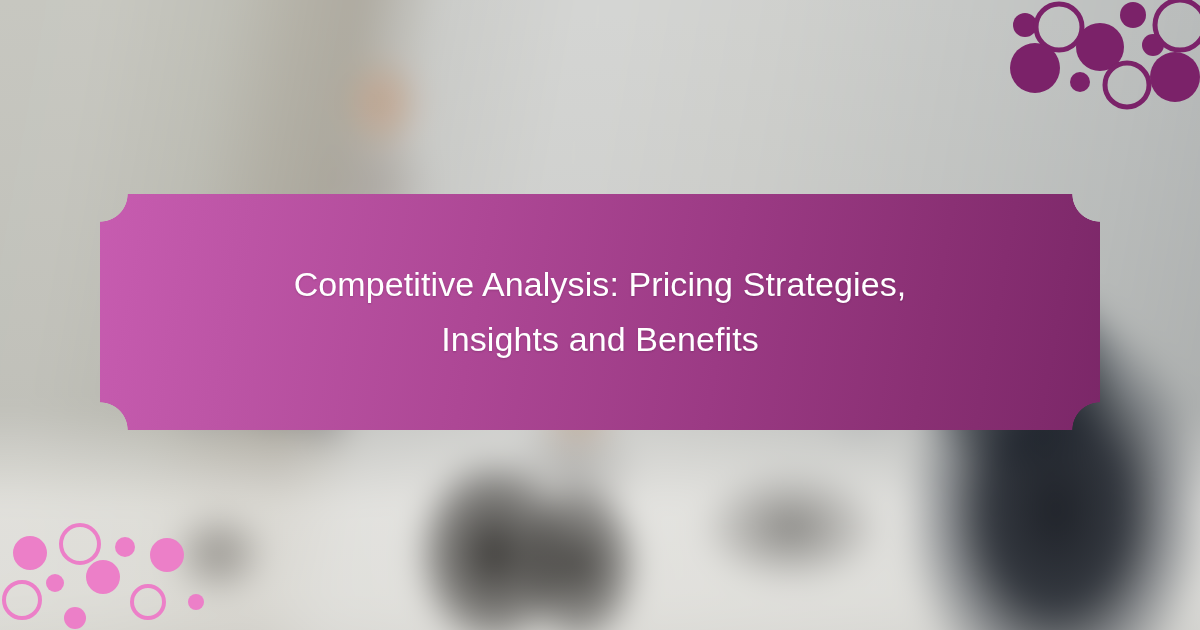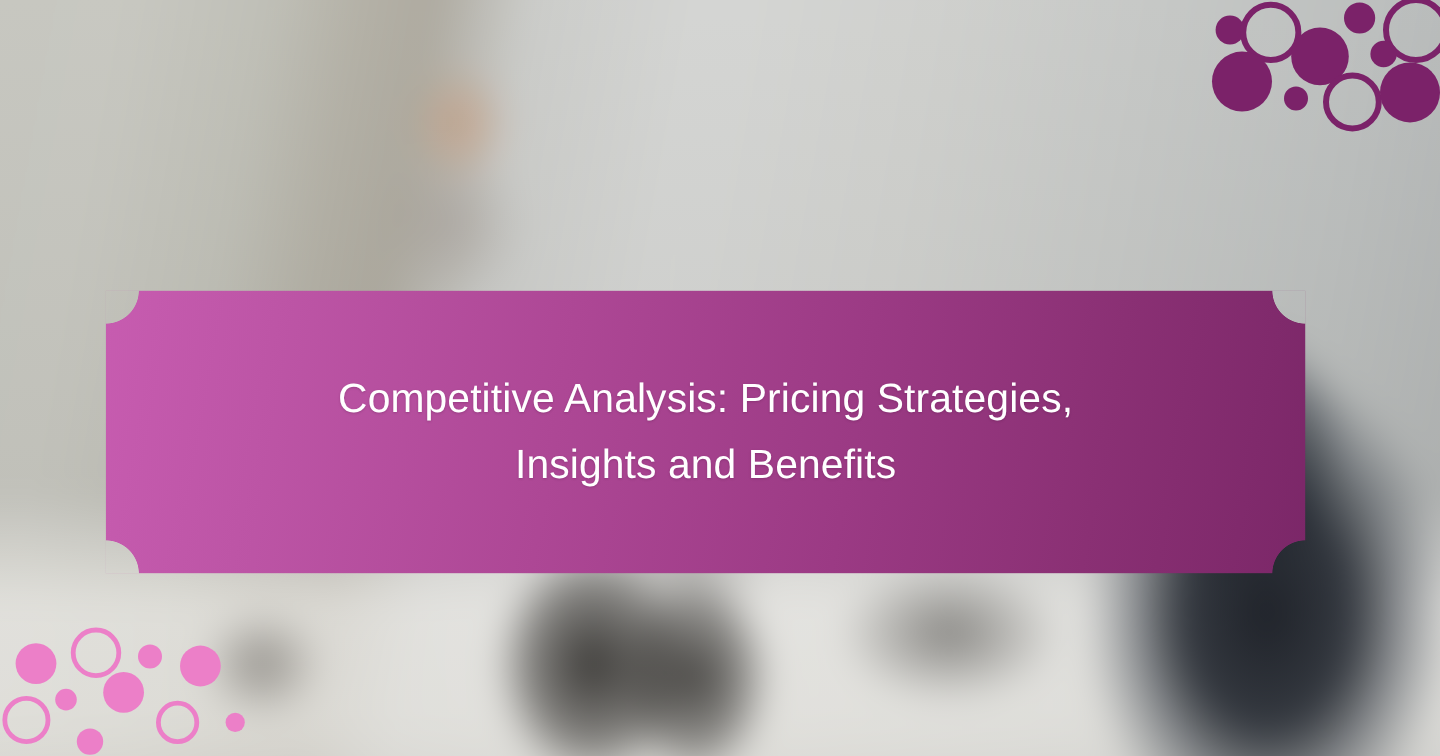--- a/index.html
+++ b/index.html
@@ -67,39 +67,38 @@
 
   
   .dots { position:absolute; pointer-events:none; }
   .dots svg { display:block; }
   #dots-top-right { top:0; right:0; }
   #dots-bottom-left { bottom:0; left:0; }
 
   
   #banner {
     position:absolute;
-    left:88px; top:194px;
+    left:100px; top:194px;
     width:1000px; height:236px;
     background:linear-gradient(100deg, #c75cb0 0%, #bd55a6 14%, #ad4795 38%, #9b3a84 62%, #8a3074 82%, #7b2768 100%);
     display:flex; align-items:center; justify-content:center;
     box-shadow:0 1px 10px rgba(40,10,35,.18);
     
     -webkit-mask-image:
       radial-gradient(circle 28px at 0 0,    transparent 0 27.4px, #000 28px),
       radial-gradient(circle 28px at 100% 0, transparent 0 27.4px, #000 28px),
       radial-gradient(circle 28px at 0 100%, transparent 0 27.4px, #000 28px),
       radial-gradient(circle 28px at 100% 100%, transparent 0 27.4px, #000 28px);
     -webkit-mask-composite:source-in;
     mask-image:
       radial-gradient(circle 28px at 0 0,    transparent 0 27.4px, #000 28px),
       radial-gradient(circle 28px at 100% 0, transparent 0 27.4px, #000 28px),
       radial-gradient(circle 28px at 0 100%, transparent 0 27.4px, #000 28px),
       radial-gradient(circle 28px at 100% 100%, transparent 0 27.4px, #000 28px);
     mask-composite:intersect;
-    margin-top:48px;
   }
 
   #banner-title {
     color:#ffffff;
     font-size:34px;
     line-height:1.62;
     font-weight:400;
     text-align:center;
     letter-spacing:.1px;
     max-width:730px;

